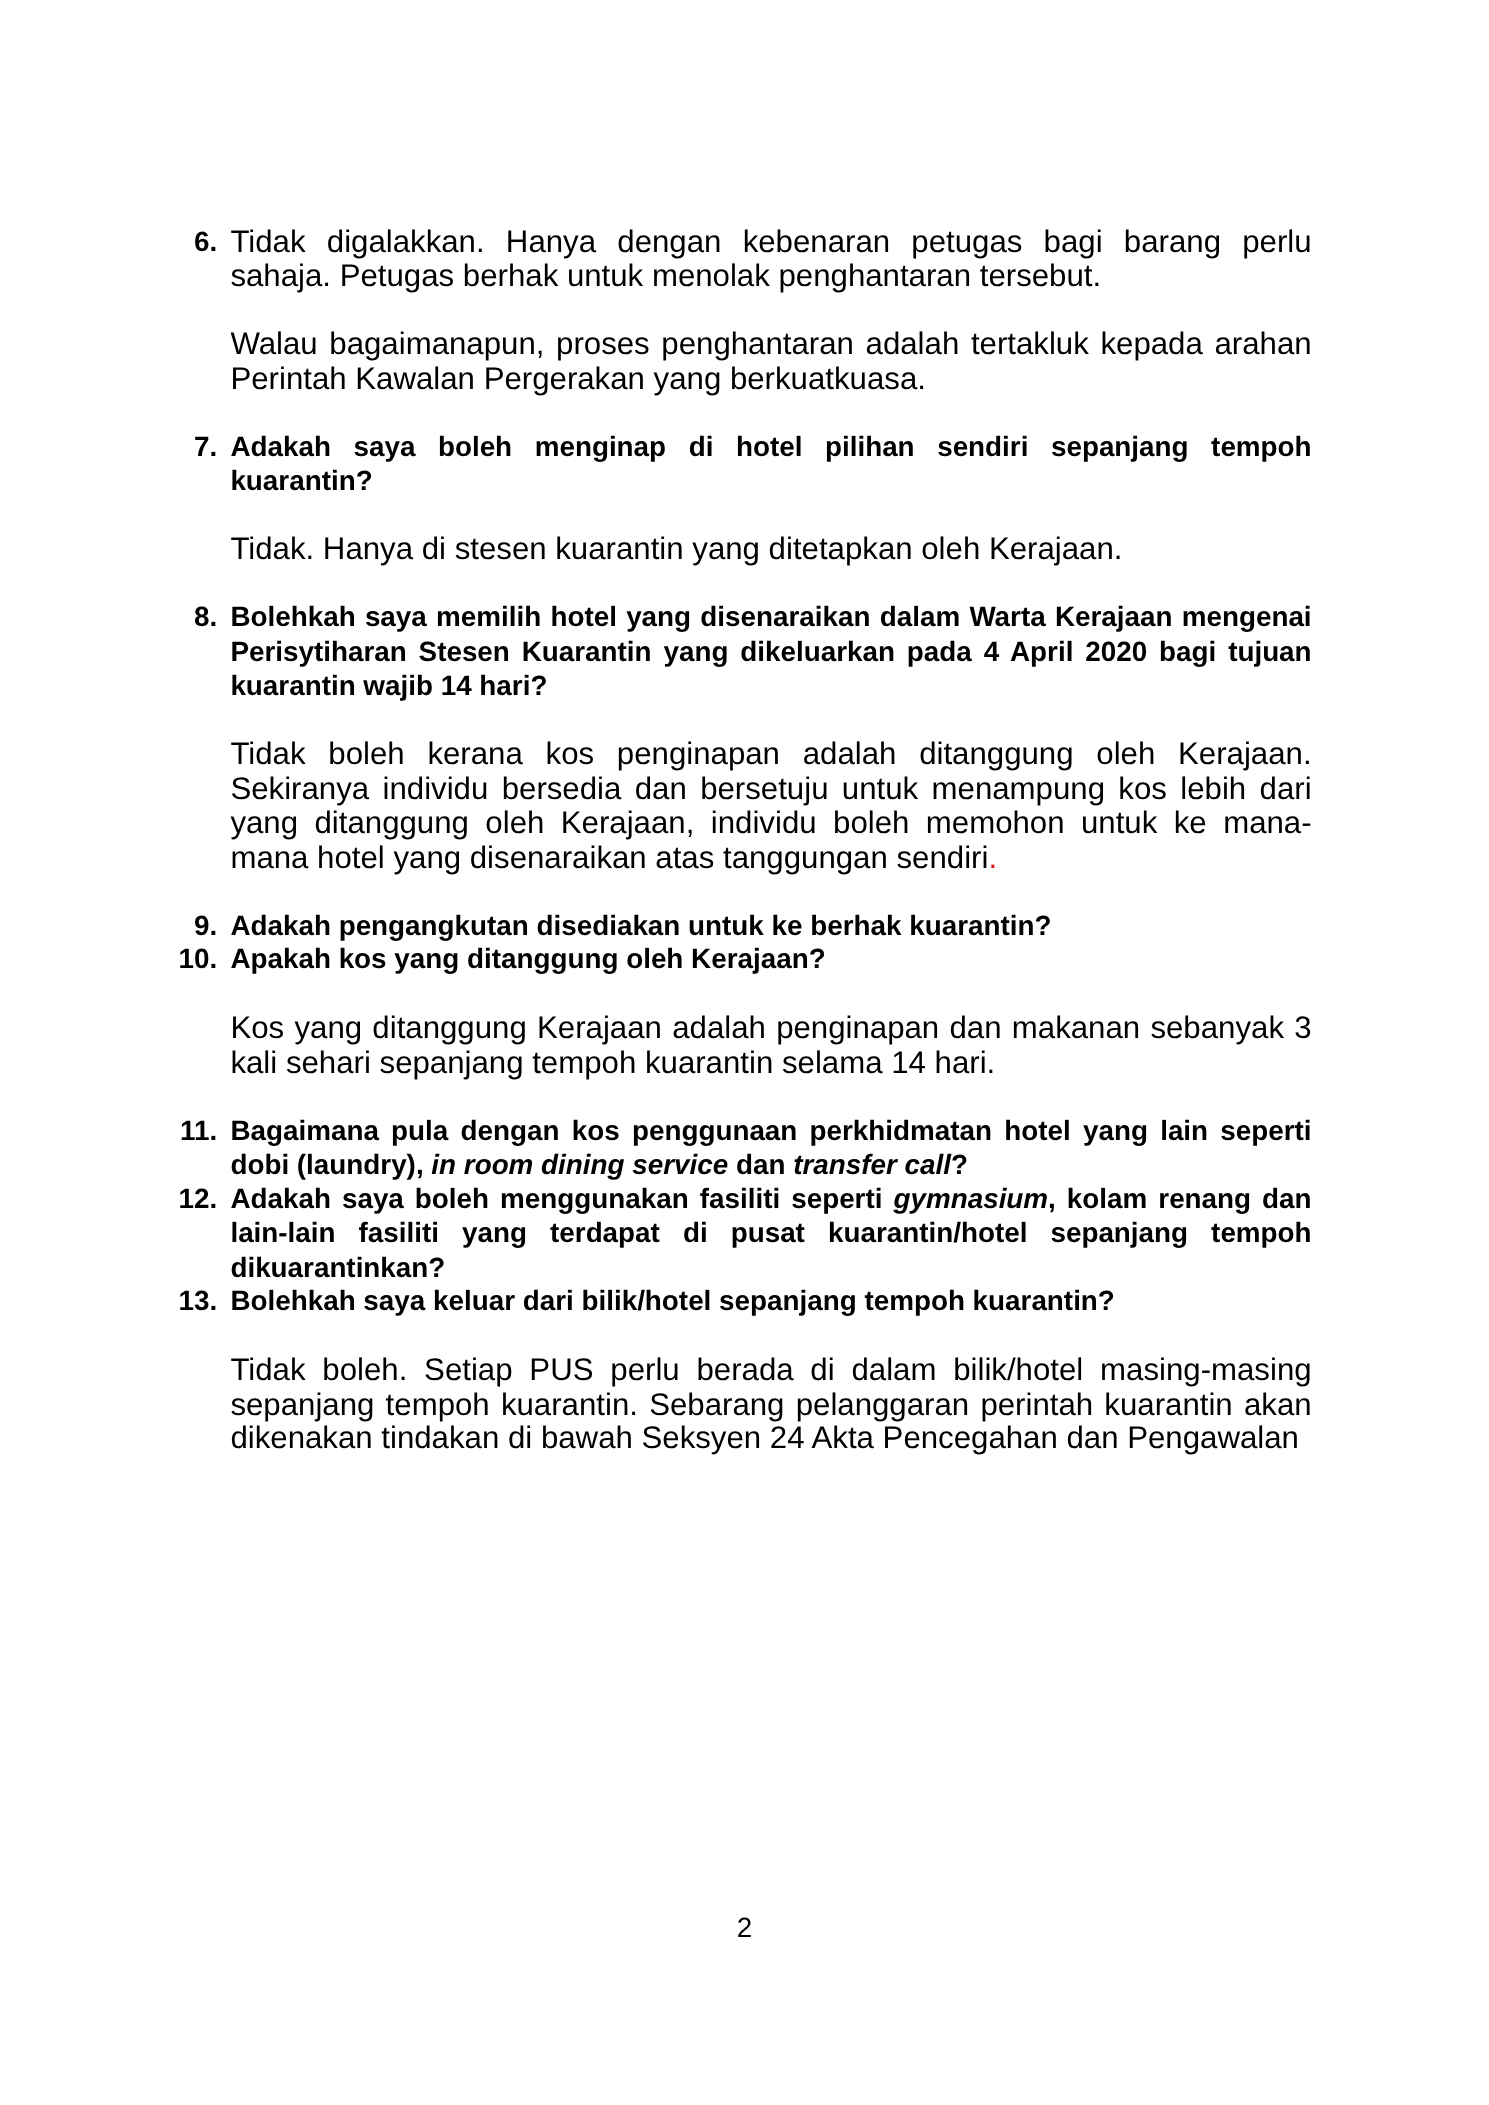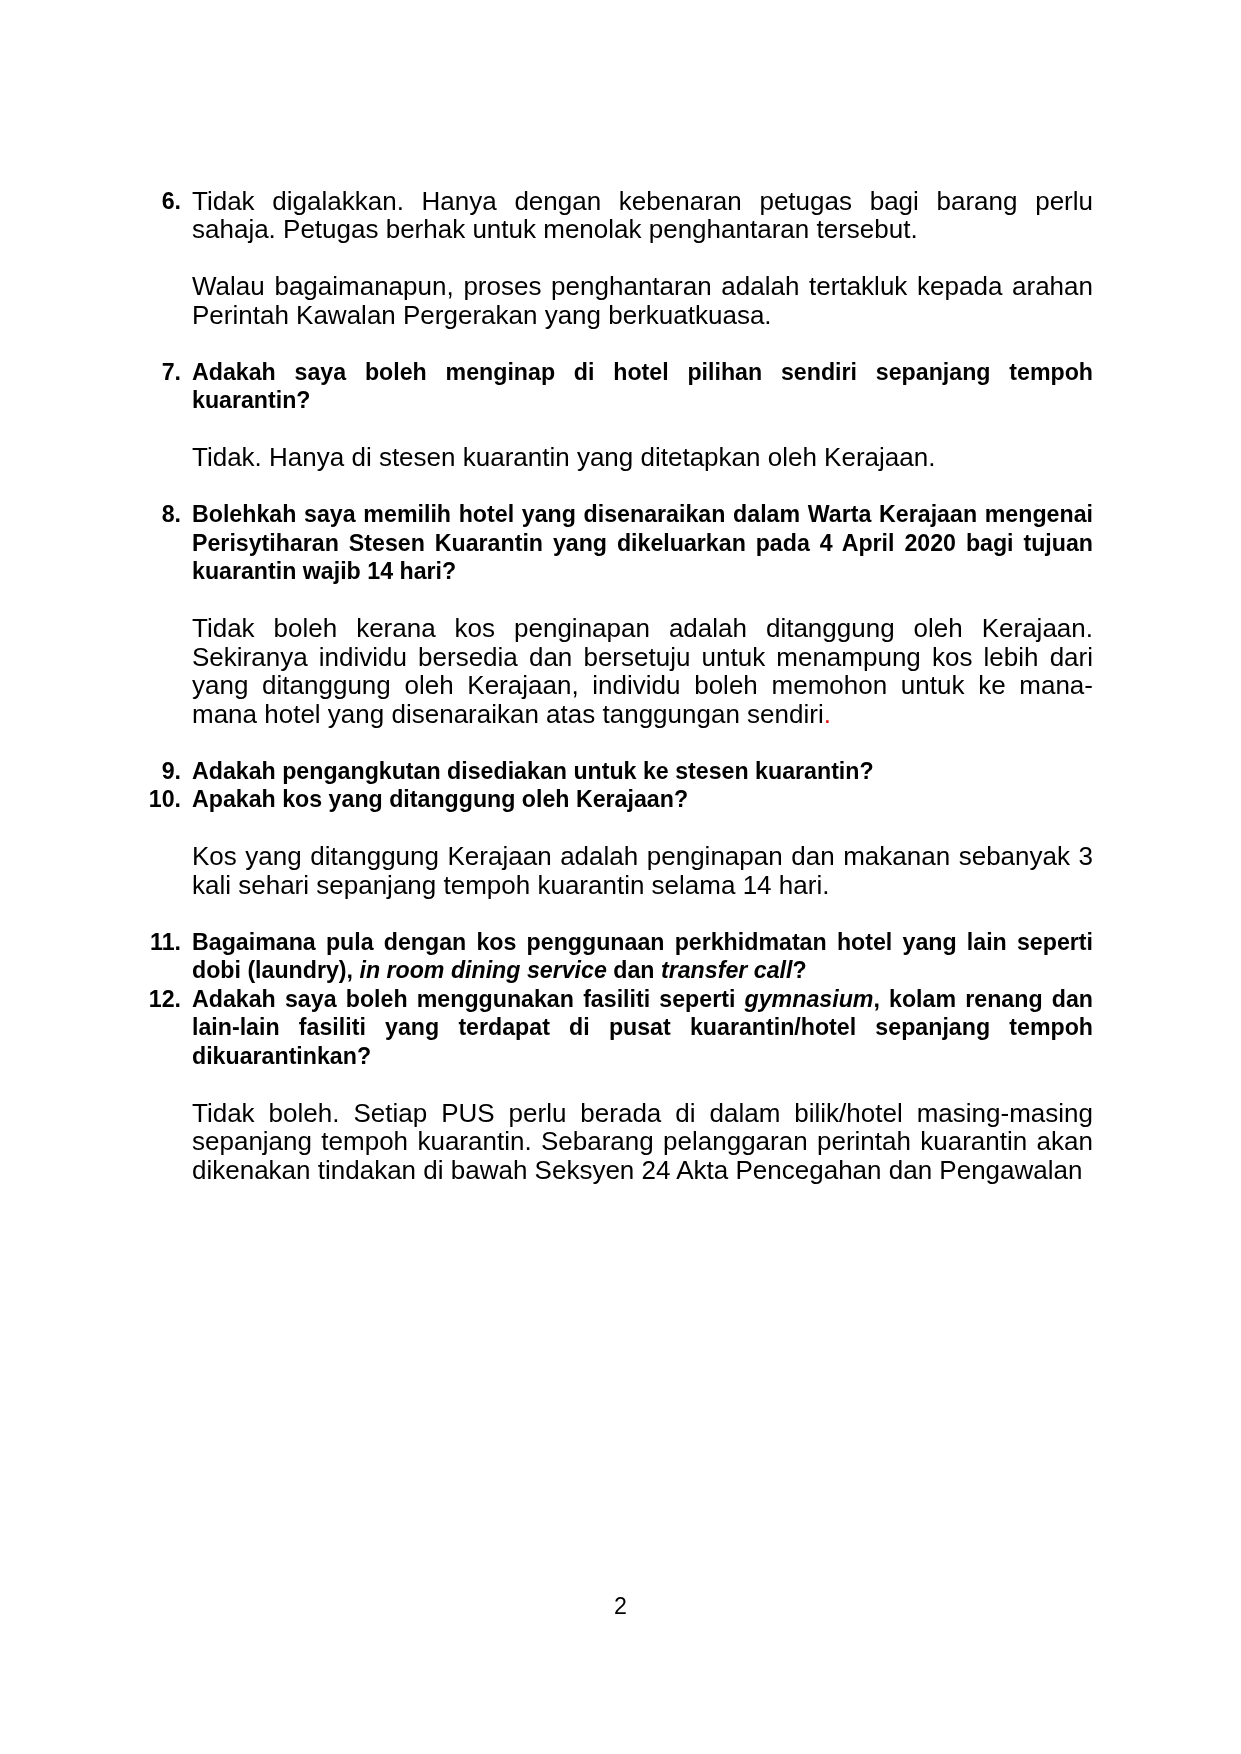--- a/index.html
+++ b/index.html
@@ -83,36 +83,37 @@
       <p class="question"><span class="qnum">7.</span><span>Adakah saya boleh menginap di hotel pilihan sendiri sepanjang tempoh kuarantin?</span></p>
       <p class="answer">Tidak. Hanya di stesen kuarantin yang ditetapkan oleh Kerajaan.</p>
     </div>
 
     <div class="qa">
       <p class="question"><span class="qnum">8.</span><span>Bolehkah saya memilih hotel yang disenaraikan dalam Warta Kerajaan mengenai Perisytiharan Stesen Kuarantin yang dikeluarkan pada 4 April 2020 bagi tujuan kuarantin wajib 14 hari?</span></p>
       <p class="answer"><span>Tidak boleh kerana kos penginapan adalah ditanggung oleh Kerajaan. Sekiranya individu bersedia dan bersetuju untuk menampung kos lebih dari yang ditanggung oleh Kerajaan, individu boleh memohon untuk ke mana-mana hotel yang disenaraikan atas tanggungan sendiri</span><span class="red">.</span></p>
     </div>
 
     <div class="qa">
-      <p class="question"><span class="qnum">9.</span><span>Adakah pengangkutan disediakan untuk ke stesen kuarantin?</span></p>
+      <p class="question"><span class="qnum">9.</span><span>Adakah pengangkutan disediakan untuk ke berhak kuarantin?</span></p>
     </div>
 
     <div class="qa">
       <p class="question"><span class="qnum">10.</span><span>Apakah kos yang ditanggung oleh Kerajaan?</span></p>
       <p class="answer">Kos yang ditanggung Kerajaan adalah penginapan dan makanan sebanyak 3 kali sehari sepanjang tempoh kuarantin selama 14 hari.</p>
     </div>
 
     <div class="qa">
       <p class="question"><span class="qnum">11.</span><span>Bagaimana pula dengan kos penggunaan perkhidmatan hotel yang lain seperti dobi (laundry), </span><em>in room dining service</em><span> dan </span><em>transfer call</em><span>?</span></p>
     </div>
 
     <div class="qa">
       <p class="question"><span class="qnum">12.</span><span>Adakah saya boleh menggunakan fasiliti seperti </span><em>gymnasium</em><span>, kolam renang dan lain-lain fasiliti yang terdapat di pusat kuarantin/hotel sepanjang tempoh dikuarantinkan?</span></p>
     </div>
 
     <div class="qa">
+      <p class="question"><span class="qnum">13.</span><span>Bolehkah saya keluar dari bilik/hotel sepanjang tempoh kuarantin?</span></p>
       <p class="answer">Tidak boleh. Setiap PUS perlu berada di dalam bilik/hotel masing-masing sepanjang tempoh kuarantin. Sebarang pelanggaran perintah kuarantin akan dikenakan tindakan di bawah Seksyen 24 Akta Pencegahan dan Pengawalan</p>
     </div>
 
   </div>
 
   <div class="pagenum">2</div>
 </div>
 
 </body></html>

